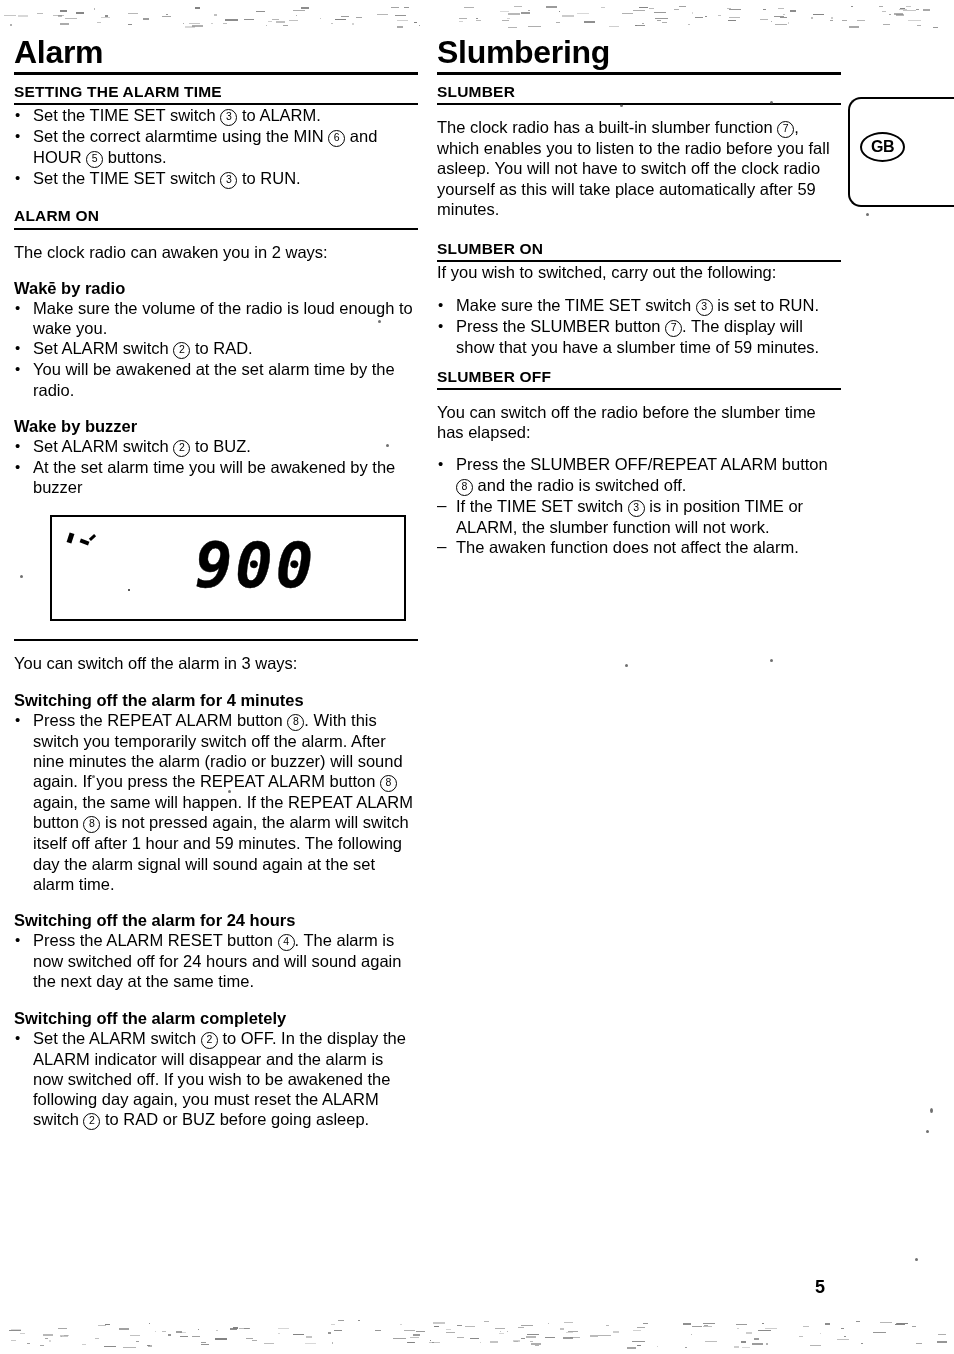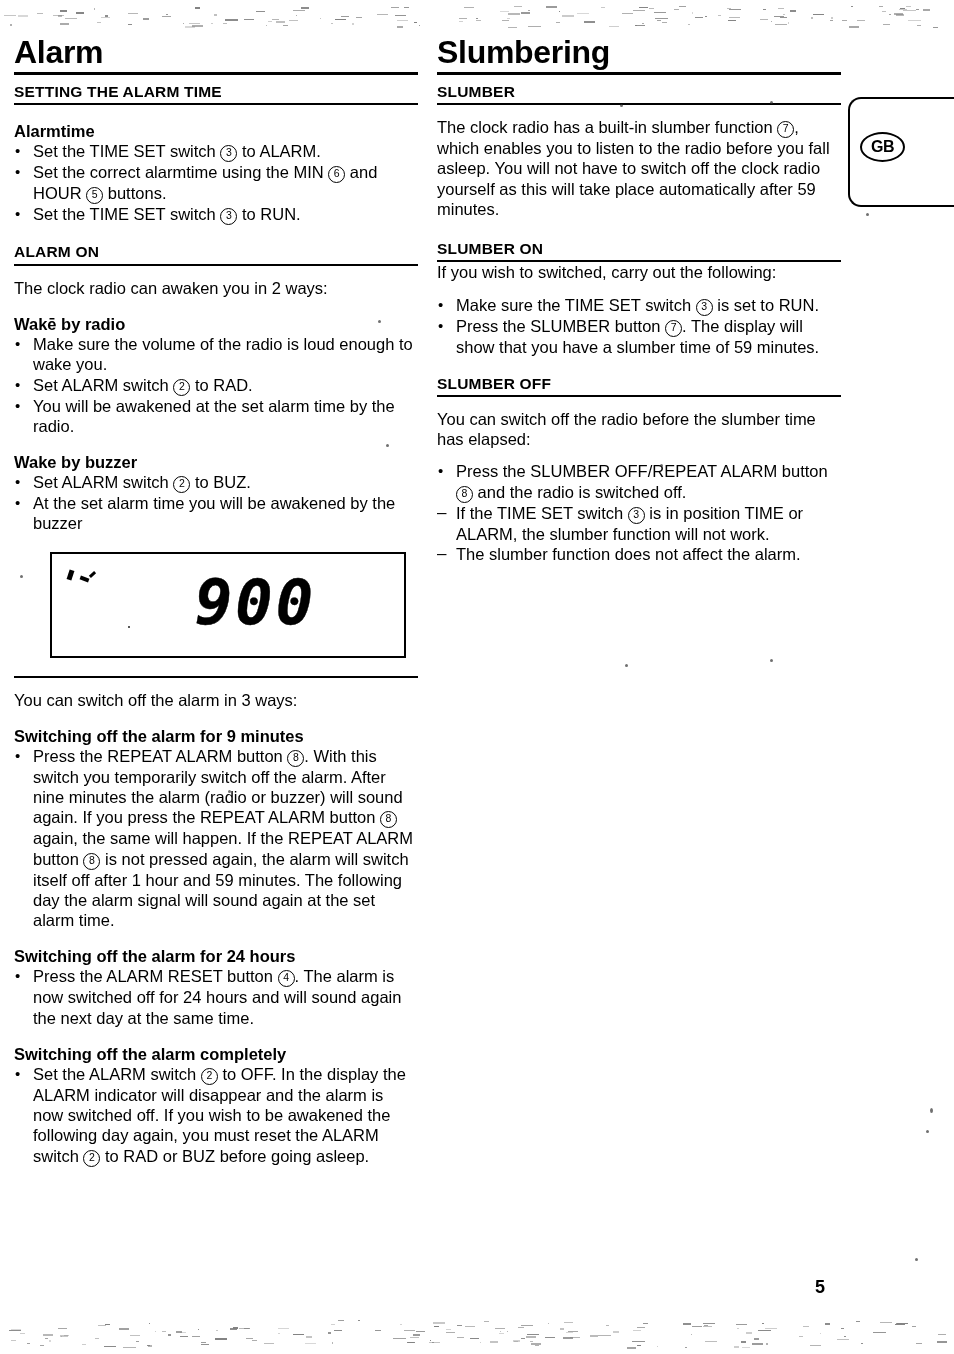--- a/index.html
+++ b/index.html
@@ -351,21 +351,20 @@
     </div>
 
   <div class="col col-left">
 
     <h1 class="chapter-title">Alarm</h1>
     <div class="title-rule"></div>
 
     <div class="section">
       <div class="section-head">SETTING THE ALARM TIME</div>
       <div class="section-rule"></div>
-      <div class="sub-head">Alarmtime</div>
       <ul class="blist">
         <li><span class="mk dot">•</span><span>Set the TIME SET switch <span class="cnum">3</span> to ALARM.</span></li>
         <li><span class="mk dot">•</span><span>Set the correct alarmtime using the MIN <span class="cnum">6</span> and HOUR <span class="cnum">5</span> buttons.</span></li>
         <li><span class="mk dot">•</span><span>Set the TIME SET switch <span class="cnum">3</span> to RUN.</span></li>
       </ul>
     </div>
 
     <div class="section" style="margin-top:19px;">
       <div class="section-head">ALARM ON</div>
       <div class="section-rule"></div>
@@ -392,21 +391,21 @@
         <i style="left:25px;top:3px;width:7px;height:3px;transform:rotate(-42deg);"></i>
       </div>
       <span class="lcd-dot" style="left:76px;top:72px;width:2px;height:2px;"></span>
       <div class="digits">900</div>
     </div>
 
     <div class="section" style="margin-top:18px;">
       <div class="section-rule"></div>
       <div class="para">You can switch off the alarm in 3 ways:</div>
 
-      <div class="sub-head">Switching off the alarm for 9 minutes</div>
+      <div class="sub-head">Switching off the alarm for 4 minutes</div>
       <ul class="blist">
         <li><span class="mk dot">•</span><span>Press the REPEAT ALARM button <span class="cnum">8</span>. With this switch you temporarily switch off the alarm. After nine minutes the alarm (radio or buzzer) will sound again. If you press the REPEAT ALARM button <span class="cnum">8</span> again, the same will happen. If the REPEAT ALARM button <span class="cnum">8</span> is not pressed again, the alarm will switch itself off after 1 hour and 59 minutes. The following day the alarm signal will sound again at the set alarm time.</span></li>
       </ul>
 
       <div class="sub-head">Switching off the alarm for 24 hours</div>
       <ul class="blist">
         <li><span class="mk dot">•</span><span>Press the ALARM RESET button <span class="cnum">4</span>. The alarm is now switched off for 24 hours and will sound again the next day at the same time.</span></li>
       </ul>
 
       <div class="sub-head">Switching off the alarm completely</div>
@@ -431,28 +430,28 @@
       <div class="section-head">SLUMBER ON</div>
       <div class="section-rule"></div>
       <div class="para" style="margin-top:0;">If you wish to switched, carry out the following:</div>
       <ul class="blist gap">
         <li><span class="mk dot">•</span><span>Make sure the TIME SET switch <span class="cnum">3</span> is set to RUN.</span></li>
         <li><span class="mk dot">•</span><span>Press the SLUMBER button <span class="cnum">7</span>. The display will show that you have a slumber time of 59 minutes.</span></li>
       </ul>
     </div>
 
 
-    <div class="section" style="margin-top:19px;">
+    <div class="section" style="margin-top:12px;">
       <div class="section-head">SLUMBER OFF</div>
       <div class="section-rule"></div>
       <div class="para">You can switch off the radio before the slumber time has elapsed:</div>
       <ul class="blist gap">
         <li><span class="mk dot">•</span><span>Press the SLUMBER OFF/REPEAT ALARM button <span class="cnum">8</span> and the radio is switched off.</span></li>
         <li><span class="mk dash">–</span><span>If the TIME SET switch <span class="cnum">3</span> is in position TIME or ALARM, the slumber function will not work.</span></li>
-        <li><span class="mk dash">–</span><span>The slumber function does not affect the alarm.</span></li>
+        <li><span class="mk dash">–</span><span>The awaken function does not affect the alarm.</span></li>
       </ul>
     </div>
   </div>
 
   <div id="gb-badge">
     <div class="oval">GB</div>
   </div>
 
   <div id="page-number">5</div>
 

